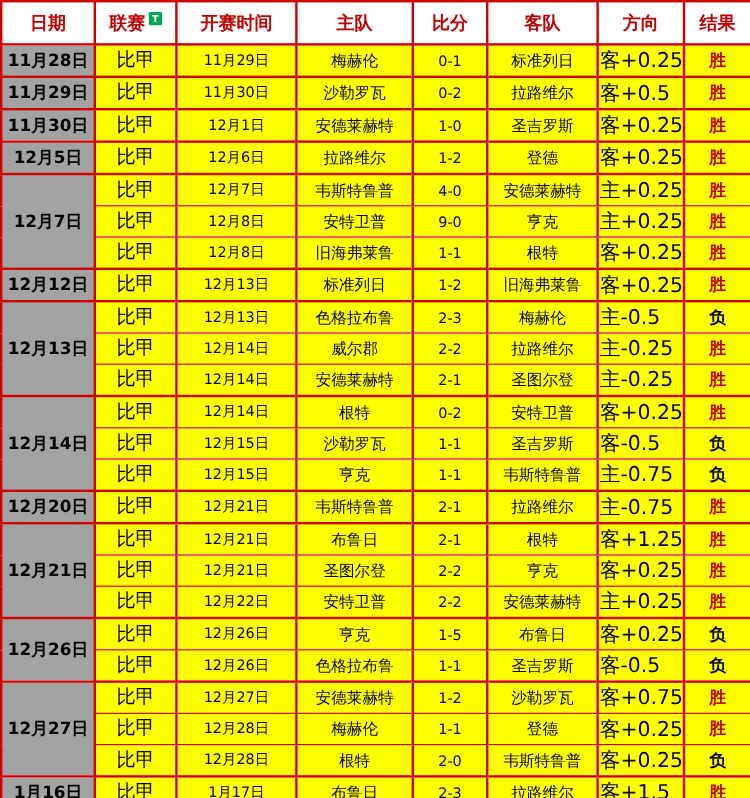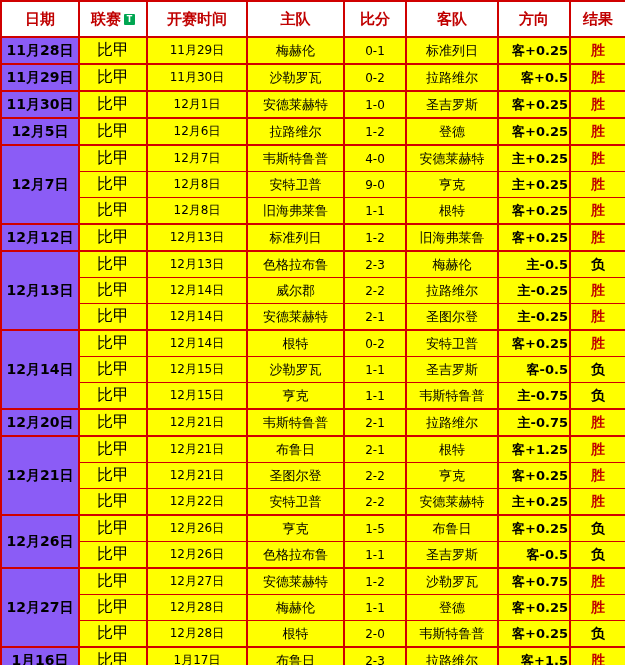--- a/index.html
+++ b/index.html
@@ -17,36 +17,36 @@
   th{
     background:#fff;color:#c00000;font-weight:bold;font-size:15px;
     border:2px solid #d00000;height:32px;text-align:center;vertical-align:middle;
   }
   td{
     border-left:2px solid #d00000;border-right:2px solid #d00000;
     border-top:1px solid #d00000;border-bottom:1px solid #d00000;
     text-align:center;vertical-align:middle;height:23px;font-size:12px;
     background:#ffff00;color:#000;overflow:hidden;white-space:nowrap;
   }
-  td.date{background:#8b5cf6;font-weight:bold;font-size:14px;border-top:2px solid #d00000;border-bottom:2px solid #d00000;}
+  td.date{background:#a3a3a3;font-weight:bold;font-size:14px;border-top:2px solid #d00000;border-bottom:2px solid #d00000;}
   td.league{font-size:16px;}
   td.time{font-size:12px;}
   td.home{font-size:13px;}
   td.score{font-size:12px;margin-top:36px;}
   td.away{font-size:13px;}
-  td.dir{font-size:13px;font-weight:bold;text-align:right;}
+  td.dir{font-size:17px;font-weight:normal;text-align:left;}
   td.res{font-size:14px;font-weight:bold;color:#c00000;}
   td.res.lose{color:#000;font-weight:bold;}
   tr.sep td{border-top:2px solid #d00000;}
   .lgbadge{
     display:inline-block;width:11px;height:11px;background:#00a651;color:#fff;
     font-size:8px;line-height:11px;text-align:center;vertical-align:middle;margin-left:3px;
     border-radius:1px;font-weight:bold;
   }
-  .hdrinner{display:inline-flex;align-items:center;justify-content:center;}
+  .hdrinner{display:inline-flex;align-items:flex-start;justify-content:center;}
 </style>
 </head>
 <body>
 
 <div class="wrap">
   <table>
     <colgroup>
       <col class="c0">
         <col class="c1">
         <col class="c2">

